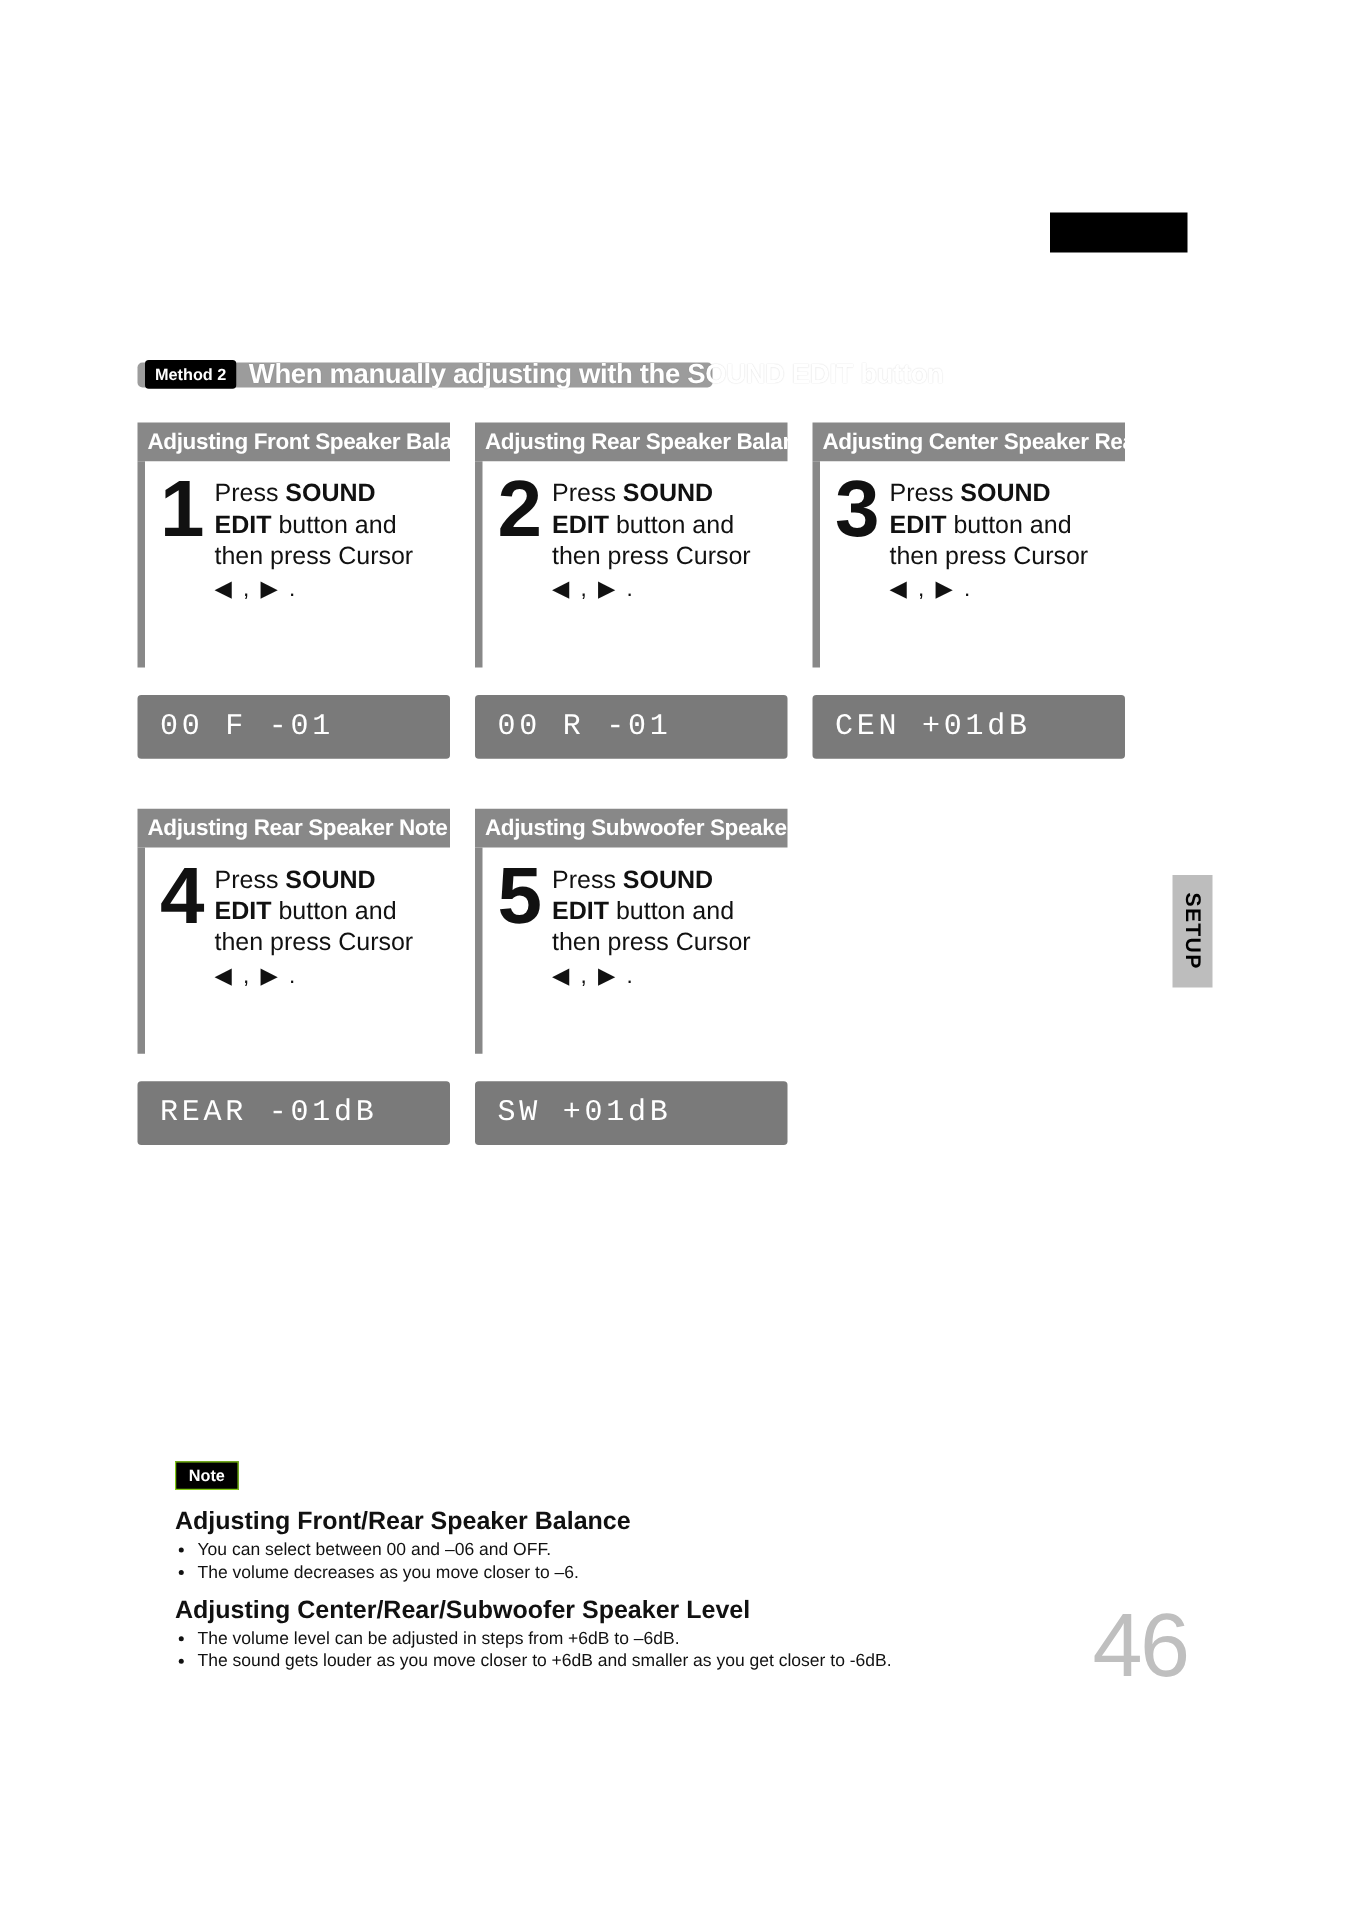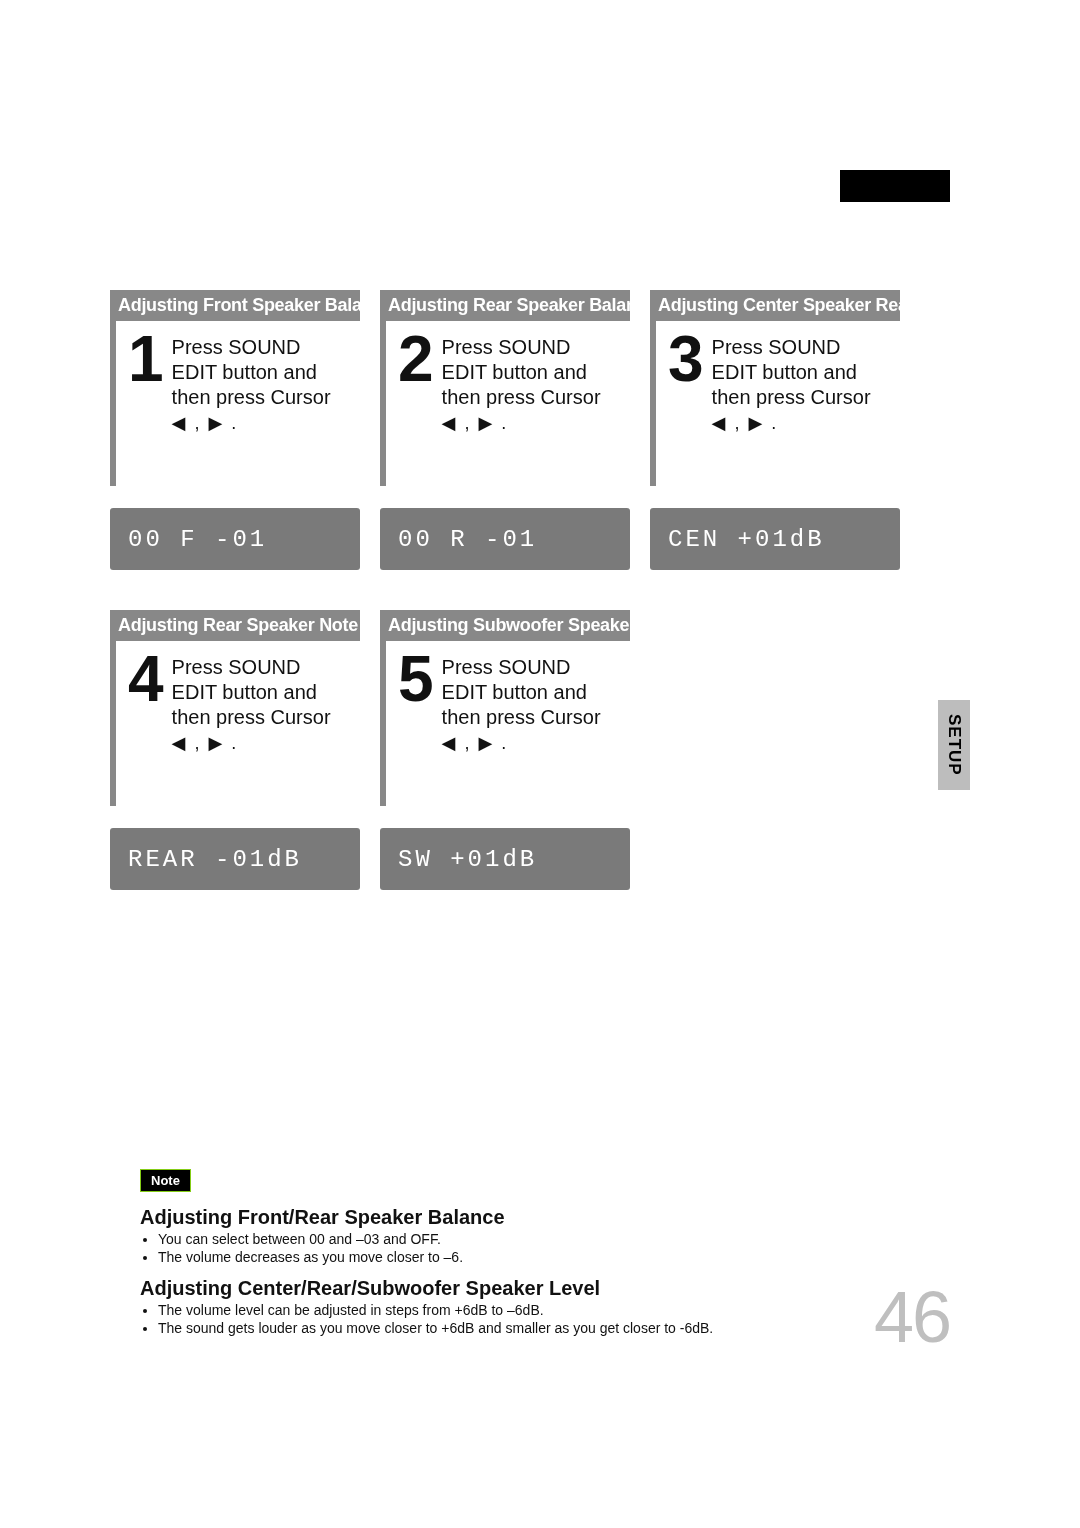--- a/index.html
+++ b/index.html
@@ -109,31 +109,31 @@
     font-size: 64px;
     font-weight: 600;
     line-height: 0.9;
     letter-spacing: -2px;
   }
   .step-text {
     font-size: 20px;
     line-height: 1.25;
     padding-top: 4px;
   }
-  .step-text .b { font-weight: normal; }
+  .step-text .b { font-weight: bold; }
   .cursor-icons {
     margin-top: 2px;
     font-size: 18px;
     letter-spacing: 2px;
   }
   .lcd {
     margin-top: 22px;
     background: #7a7a7a;
     color: #fff;
-    height: 62px;
+    height: 51px;
     border-radius: 3px;
     display: flex;
     align-items: center;
     padding: 0 18px;
     font-family: "Courier New", monospace;
     font-size: 24px;
     letter-spacing: 3px;
     font-weight: 300;
   }
   .setup-tab {
@@ -187,20 +187,27 @@
 </style>
 </head>
 <body>
 
 <div class="page">
 
   <div class="blackbox"></div>
 
   <div class="content">
 
+    <div class="method-wrap">
+      <div class="bg-stripe"></div>
+      <div class="inner">
+        <span class="method-pill">Method 2</span>
+        <span class="method-title">When manually adjusting with the SOUND EDIT button</span>
+      </div>
+    </div>
 
     <div class="steps-grid">
 
       <div class="step">
         <div class="step-heading">Adjusting Front Speaker Balance</div>
         <div class="step-body">
           <div class="step-row1">
             <div class="step-num">1</div>
             <div class="step-text">
               <span>Press </span><span class="b">SOUND</span><br>
@@ -281,21 +288,21 @@
 
     </div>
   </div>
 
   <div class="setup-tab">SETUP</div>
 
   <div class="notes-block">
     <div class="note-pill">Note</div>
     <div class="note-h">Adjusting Front/Rear Speaker Balance</div>
     <ul class="note-ul">
-      <li>You can select between 00 and –03 and OFF.</li>
+      <li>You can select between 00 and –06 and OFF.</li>
       <li>The volume decreases as you move closer to –6.</li>
     </ul>
     <div class="note-h">Adjusting Center/Rear/Subwoofer Speaker Level</div>
     <ul class="note-ul">
       <li>The volume level can be adjusted in steps from +6dB to –6dB.</li>
       <li>The sound gets louder as you move closer to +6dB and smaller as you get closer to -6dB.</li>
     </ul>
   </div>
 
   <div class="page-num">46</div>

